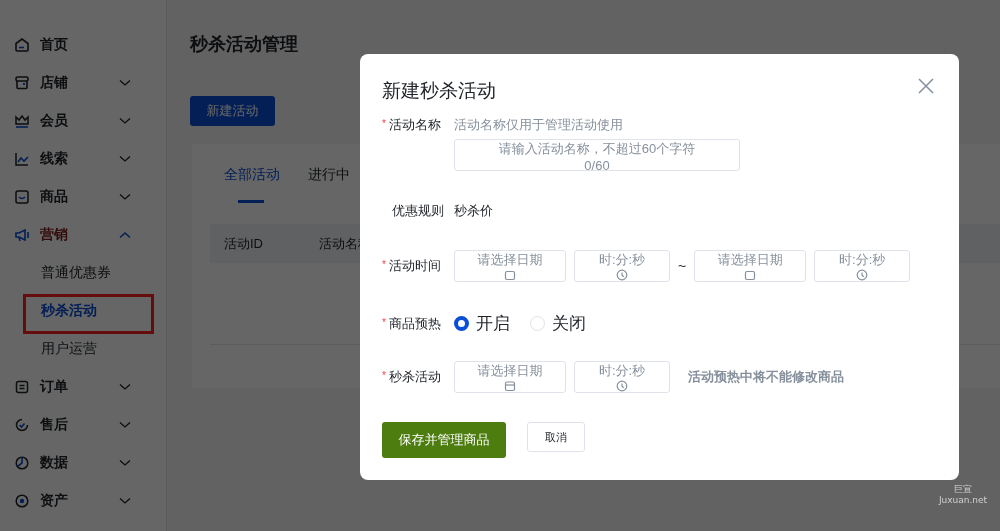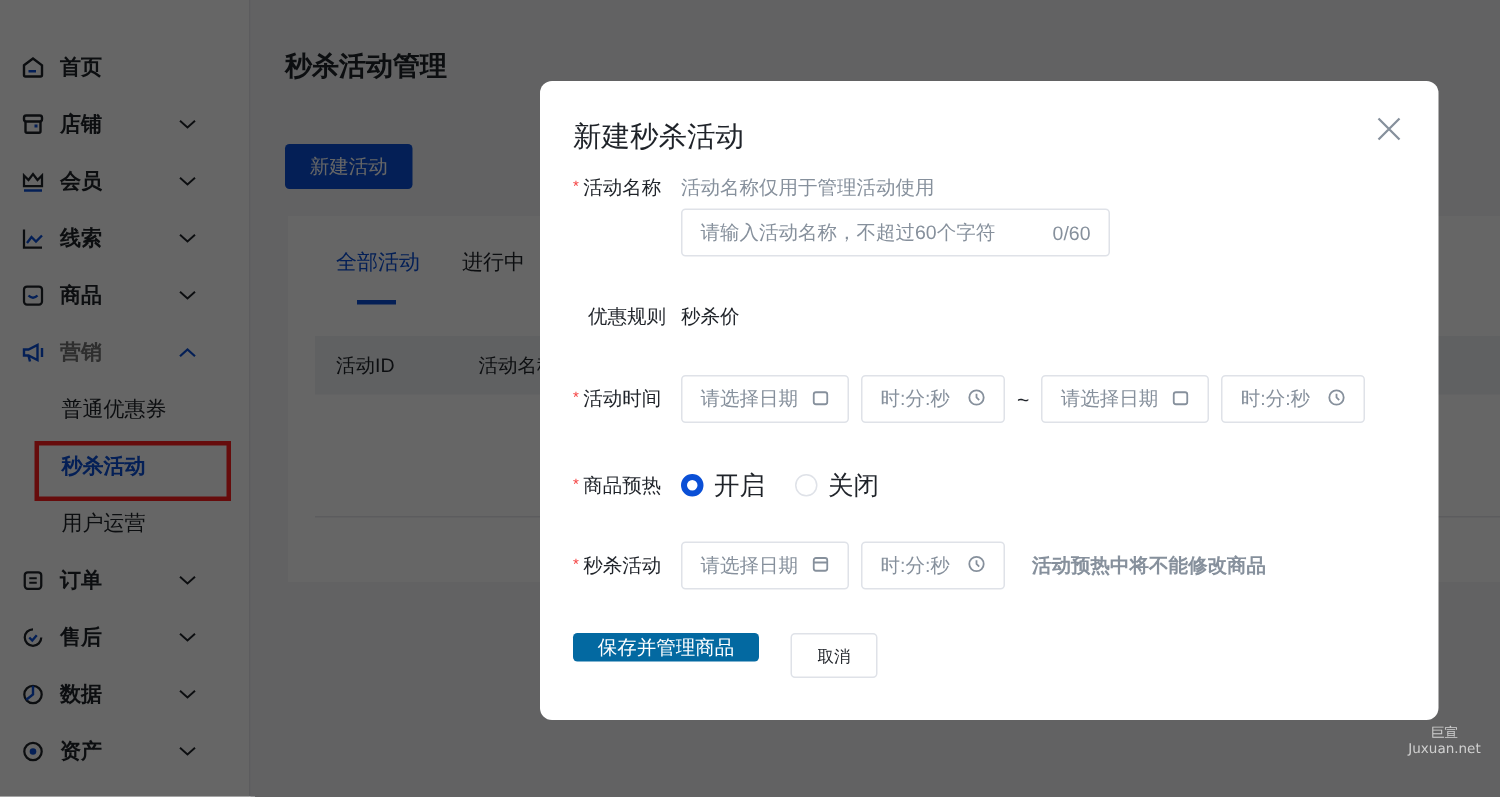--- a/index.html
+++ b/index.html
@@ -5,21 +5,21 @@
     * { box-sizing: border-box; margin: 0; padding: 0; }
     html, body { width: 1000px; height: 531px; overflow: hidden; }
     body { font-family: "Liberation Sans", "DejaVu Sans", sans-serif; background: #f5f6f8; position: relative; color: #1f2329; font-size: 13px; }
 
     
     .sidebar { position: absolute; left: 0; top: 0; width: 167px; height: 531px; background: #ffffff; border-right: 1px solid #e5e6eb; padding-top: 26px; }
     .nav-item { position: relative; height: 38px; display: flex; align-items: center; padding-left: 14px; cursor: pointer; }
     .nav-item .icon { width: 16px; height: 16px; display: inline-flex; align-items: center; justify-content: center; margin-right: 10px; }
     .nav-item .label { font-size: 14px; font-weight: 600; color: #1f2329; }
     .nav-item .chev { position: absolute; left: 118px; top: 50%; transform: translateY(-50%); width: 14px; height: 14px; display: flex; align-items: center; justify-content: center; }
-    .nav-item.active .label { color: #737373; }
+    .nav-item.active .label { color: #7f1d1d; }
     .sub-item { height: 38px; display: flex; align-items: center; padding-left: 41px; font-size: 14px; color: #1f2329; cursor: pointer; position: relative; }
     .sub-item.active { color: #0a4fd6; font-weight: 700; }
     .sub-item.highlight::after { content: ""; position: absolute; left: 23px; top: 2px; width: 125px; height: 34px; border: 3px solid #ff1f1f; }
 
     
     .main { position: absolute; left: 168px; top: 0; width: 832px; height: 531px; }
     .page-title { position: absolute; left: 22px; top: 32px; font-size: 18px; font-weight: 700; color: #1f2329; }
     .new-btn { position: absolute; left: 22px; top: 96px; width: 85px; height: 30px; background: #0a4fd6; color: #fff; border-radius: 3px; font-size: 13px; display: flex; align-items: center; justify-content: center; border: none; }
     .card { position: absolute; left: 24px; top: 144px; width: 808px; height: 244px; background: #fff; }
     .tabs { position: absolute; left: 32px; top: 22px; display: flex; gap: 28px; }
@@ -34,29 +34,29 @@
     .mask { position: absolute; left: 0; top: 0; width: 1000px; height: 531px; background: rgba(0,0,0,0.6); }
 
     
     .modal { position: absolute; left: 360px; top: 54px; width: 599px; height: 426px; background: #ffffff; border-radius: 8px; }
     .modal-title { position: absolute; left: 22px; top: 24px; font-size: 19px; color: #1f2329; font-weight: 500; }
     .close-btn { position: absolute; left: 556px; top: 22px; width: 20px; height: 20px; cursor: pointer; }
     .row { position: absolute; left: 22px; display: flex; align-items: center; }
     .form-label { font-size: 13px; color: #1f2329; width: 72px; white-space: nowrap; font-weight: 500; }
     .form-label .req { color: #f53f3f; margin-right: 3px; font-size: 10px; position: relative; top: -2px; }
     .hint { font-size: 13px; color: #86909c; }
-    .input { height: 32px; border: 1px solid #dfe2e8; border-radius: 3px; display: flex; align-items: center; justify-content: space-between; padding: 0 12px; font-size: 13px; color: #86909c; background: #fff; cursor: text; }
+    .input { height: 32px; border: 1px solid #dfe2e8; border-radius: 3px; display: flex; align-items: center; justify-content: space-between; padding: 0 12px; font-size: 13px; color: #86909c; background: #fff; cursor: text; flex-direction: column; }
     .name-input { position: absolute; left: 94px; top: 85px; width: 286px; }
     .date-input { width: 112px; }
     .time-input { width: 96px; }
     .tilde { font-size: 14px; color: #1f2329; margin: 0 8px 0 8px; }
     .radio { display: flex; align-items: center; margin-right: 20px; font-size: 17px; color: #1f2329; cursor: pointer; }
     .radio .dot { width: 15px; height: 15px; border-radius: 50%; border: 1px solid #dfe2e8; margin-right: 7px; background: #fff; }
     .radio.checked .dot { border: 4px solid #0a4fd6; }
-    .btn-primary { position: absolute; left: 22px; top: 368px; width: 124px; height: 19px; background: #0369a1; color: #fff; border: none; border-radius: 3px; font-size: 13px; display: flex; align-items: center; justify-content: center; cursor: pointer; }
+    .btn-primary { position: absolute; left: 22px; top: 368px; width: 124px; height: 36px; background: #4d7c0f; color: #fff; border: none; border-radius: 3px; font-size: 13px; display: flex; align-items: center; justify-content: center; cursor: pointer; }
     .btn-default { position: absolute; left: 167px; top: 368px; width: 58px; height: 30px; background: #fff; color: #1f2329; border: 1px solid #dfe2e8; border-radius: 3px; font-size: 11px; display: flex; align-items: center; justify-content: center; cursor: pointer; }
 
     .watermark { position: absolute; left: 933px; top: 484px; width: 60px; text-align: center; color: #d0d0d0; font-size: 9px; line-height: 11px; font-family: "DejaVu Sans", sans-serif; }
   </style>
 </head>
 <body>
 
 <div class="sidebar">
   <div class="nav-item">
     <span class="icon">

